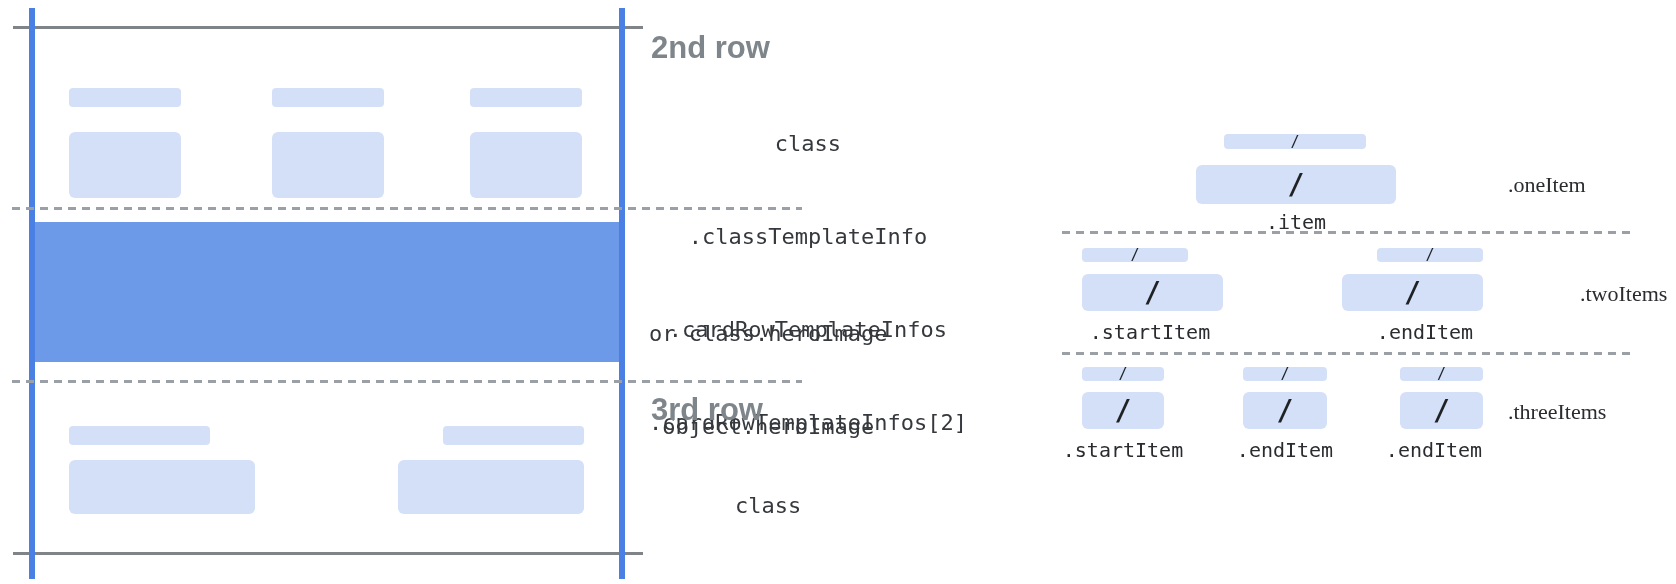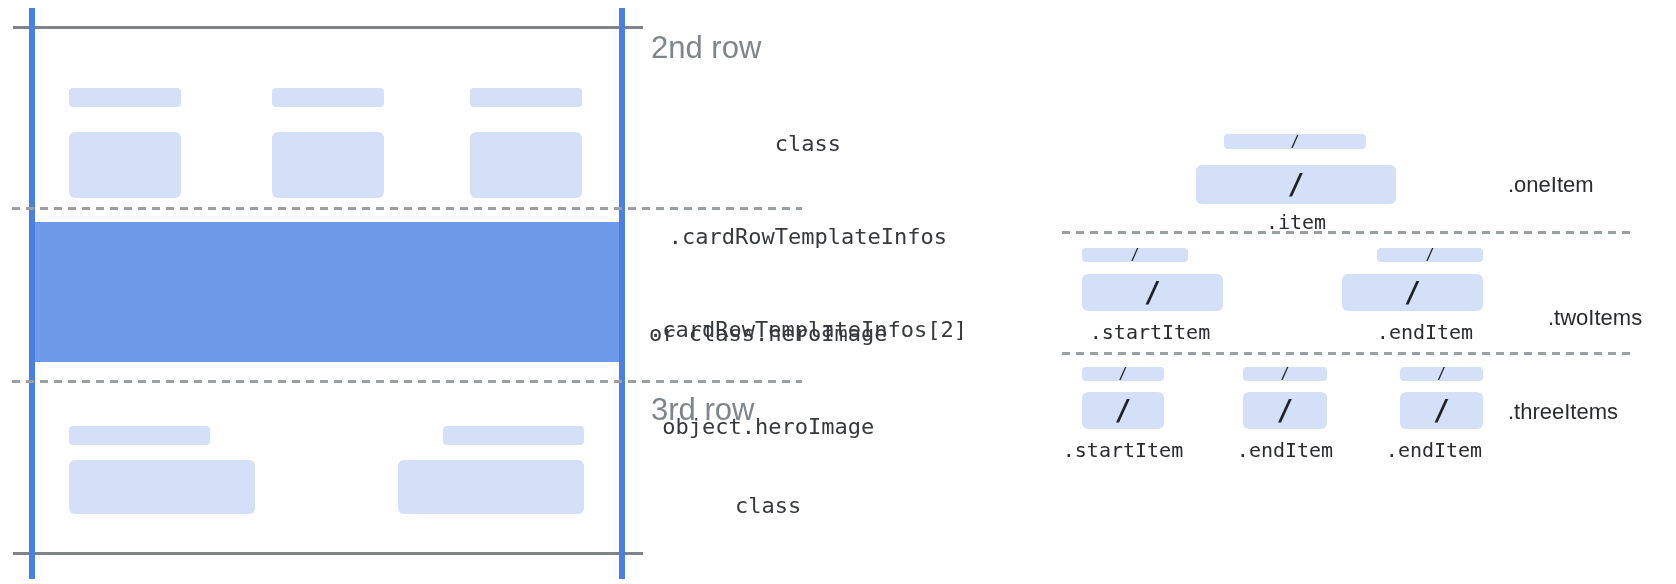--- a/index.html
+++ b/index.html
@@ -14,40 +14,40 @@
   .dash{
     height:3px;
     background:repeating-linear-gradient(90deg,#9aa0a6 0 8px,transparent 8px 14px);
   }
   
   .bar{background:#d3e0f8;border-radius:4px;}
   .box{background:#d3e0f8;border-radius:6px;}
   .hero{background:#6d9ae8;}
   
   .heading{
-    font-weight:normal;font-size:31px;color:#7e868c;letter-spacing:0px;
+    font-weight:bold;font-size:31px;color:#7e868c;letter-spacing:0px;
     white-space:nowrap;
   }
   .code{
     font-family:"DejaVu Sans Mono","Liberation Mono",monospace;
     font-size:22px;color:#35383c;white-space:pre;line-height:31px;
   }
   .codeline{white-space:pre;text-align:center;}
   
   .slashbar{display:flex;align-items:center;justify-content:center;
     font-family:"DejaVu Sans Mono","Liberation Mono",monospace;color:#1f2125;}
   .slash-small{font-size:15px;font-weight:500;}
   .slash-big{font-size:28px;font-weight:bold;}
   .itemlabel{
     font-family:"DejaVu Sans Mono","Liberation Mono",monospace;
     font-size:20px;color:#2a2c30;white-space:nowrap;
     transform:translateX(-50%);
   }
   .rowlabel{
-    font-family:Liberation Sans, sans-serif;
+    font-family:Liberation Serif, serif;
     font-size:22px;color:#2a2c30;white-space:nowrap;
   }
 </style>
 </head>
 <body>
 
 <div class="canvas">
 
   <div class="abs hline" style="left:13px;top:26px;width:630px;"></div>
   <div class="abs hline" style="left:13px;top:552px;width:630px;"></div>
@@ -67,20 +67,21 @@
   <div class="abs hero" style="left:35px;top:222px;width:584px;height:140px;"></div>
 
   <div class="abs bar" style="left:69px;top:426px;width:141px;height:19px;"></div>
   <div class="abs box" style="left:69px;top:460px;width:186px;height:54px;"></div>
   <div class="abs bar" style="left:443px;top:426px;width:141px;height:19px;"></div>
   <div class="abs box" style="left:398px;top:460px;width:186px;height:54px;"></div>
 
   <div class="abs heading" style="left:651px;top:30px;">2nd row</div>
   <div class="abs code" style="left:649px;top:66px;">
     <div class="codeline">class</div>
+    <div class="codeline">.classTemplateInfo</div>
     <div class="codeline">.cardRowTemplateInfos</div>
     <div class="codeline">.cardRowTemplateInfos[2]</div>
   </div>
 
   <div class="abs code" style="left:649px;top:256px;">
     <div class="codeline">or class.heroImage</div>
     <div class="codeline">object.heroImage</div>
   </div>
 
   <div class="abs heading" style="left:651px;top:392px;">3rd row</div>
@@ -109,21 +110,21 @@
     <span>/</span>
   </div>
   <div class="abs bar slashbar slash-small" style="left:1377px;top:248px;width:106px;height:14px;">
     <span>/</span>
   </div>
   <div class="abs box slashbar slash-big" style="left:1342px;top:274px;width:141px;height:37px;">
     <span>/</span>
   </div>
   <div class="abs itemlabel" style="left:1150px;top:320px;">.startItem</div>
   <div class="abs itemlabel" style="left:1425px;top:320px;">.endItem</div>
-  <div class="abs rowlabel" style="left:1548px;top:281px;margin-top:24px;">.twoItems</div>
+  <div class="abs rowlabel" style="left:1580px;top:281px;">.twoItems</div>
 
   <div class="abs dash" style="left:1062px;top:352px;width:568px;"></div>
 
   <div class="abs bar slashbar slash-small" style="left:1082px;top:367px;width:82px;height:14px;">
     <span>/</span>
   </div>
   <div class="abs box slashbar slash-big" style="left:1082px;top:392px;width:82px;height:37px;">
     <span>/</span>
   </div>
   <div class="abs bar slashbar slash-small" style="left:1243px;top:367px;width:84px;height:14px;">

